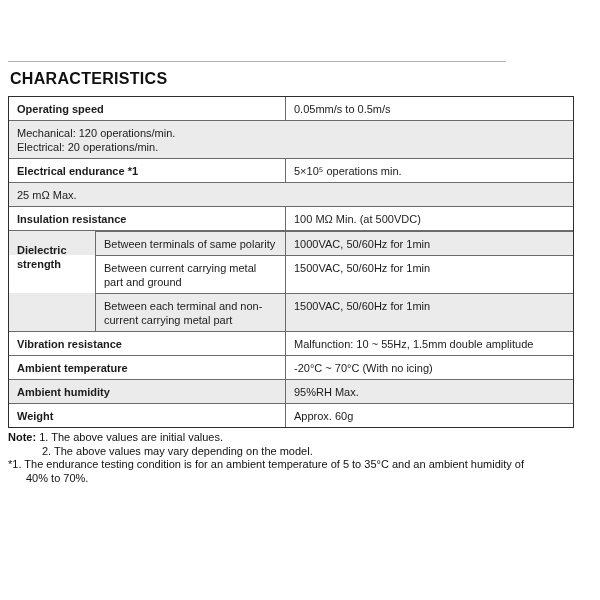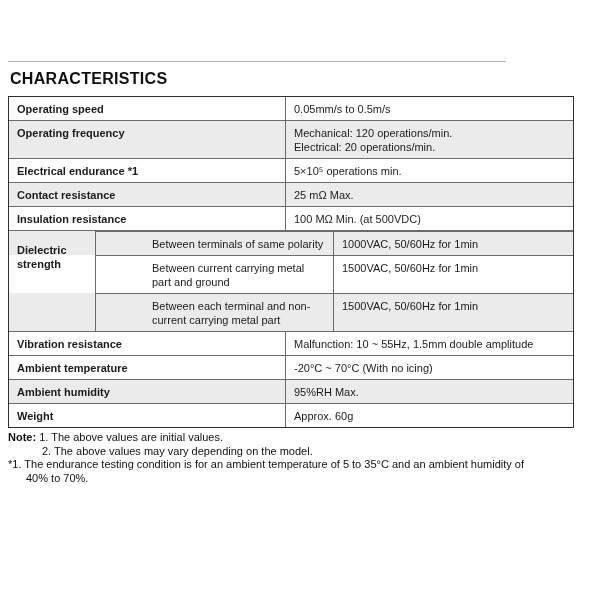--- a/index.html
+++ b/index.html
@@ -69,21 +69,20 @@
     flex: 0 0 87px;
     border-right: 1px solid var(--inner-border);
   }
   .d-main { flex: 1; display: flex; }
   .d-band:not(:first-child) .d-main { border-top: 1px solid var(--inner-border); }
   .d-sublabel {
     width: 190px;
     flex: 0 0 190px;
     padding: 5px 8px 4px 8px;
     border-right: 1px solid var(--inner-border);
-    margin-left: 48px;
   }
   .d-value {
     flex: 1;
     padding: 5px 8px 4px 8px;
   }
   
   .notes {
     font-size: 11px;
     line-height: 13.5px;
     margin-top: 3px;
@@ -104,32 +103,30 @@
   <h1 class="page-title">CHARACTERISTICS</h1>
 
   <div class="spec-table">
 
     <div class="t-row">
       <div class="cell-label">Operating speed</div>
       <div class="cell-value">0.05mm/s to 0.5m/s</div>
     </div>
 
     <div class="t-row gray">
-      <div class="cell-label">Operating frequency</div>
       <div class="cell-value">Mechanical: 120 operations/min.
 Electrical: 20 operations/min.</div>
     </div>
 
     <div class="t-row">
       <div class="cell-label">Electrical endurance *1</div>
       <div class="cell-value">5×10⁵ operations min.</div>
     </div>
 
     <div class="t-row gray">
-      <div class="cell-label">Contact resistance</div>
       <div class="cell-value">25 mΩ Max.</div>
     </div>
 
     <div class="t-row">
       <div class="cell-label">Insulation resistance</div>
       <div class="cell-value">100 MΩ Min. (at 500VDC)</div>
     </div>
 
     <div class="dielectric">
       <div class="d-label">Dielectric strength</div>

